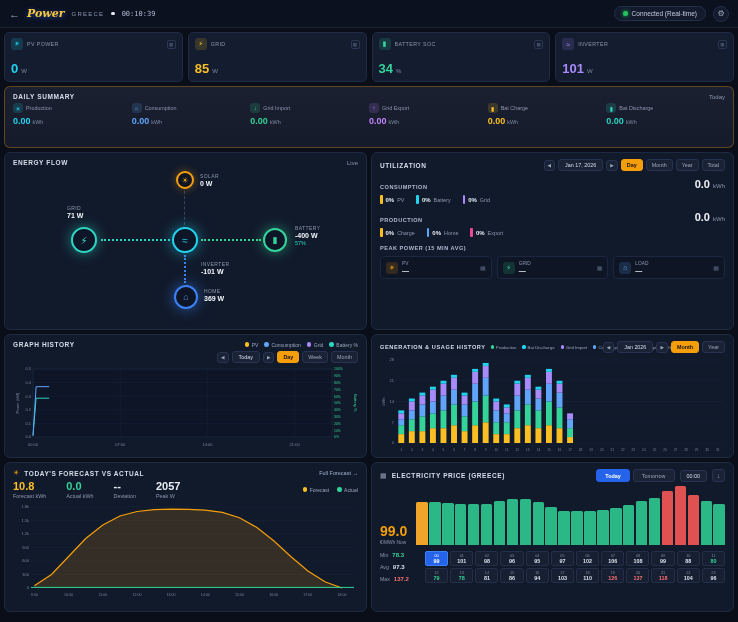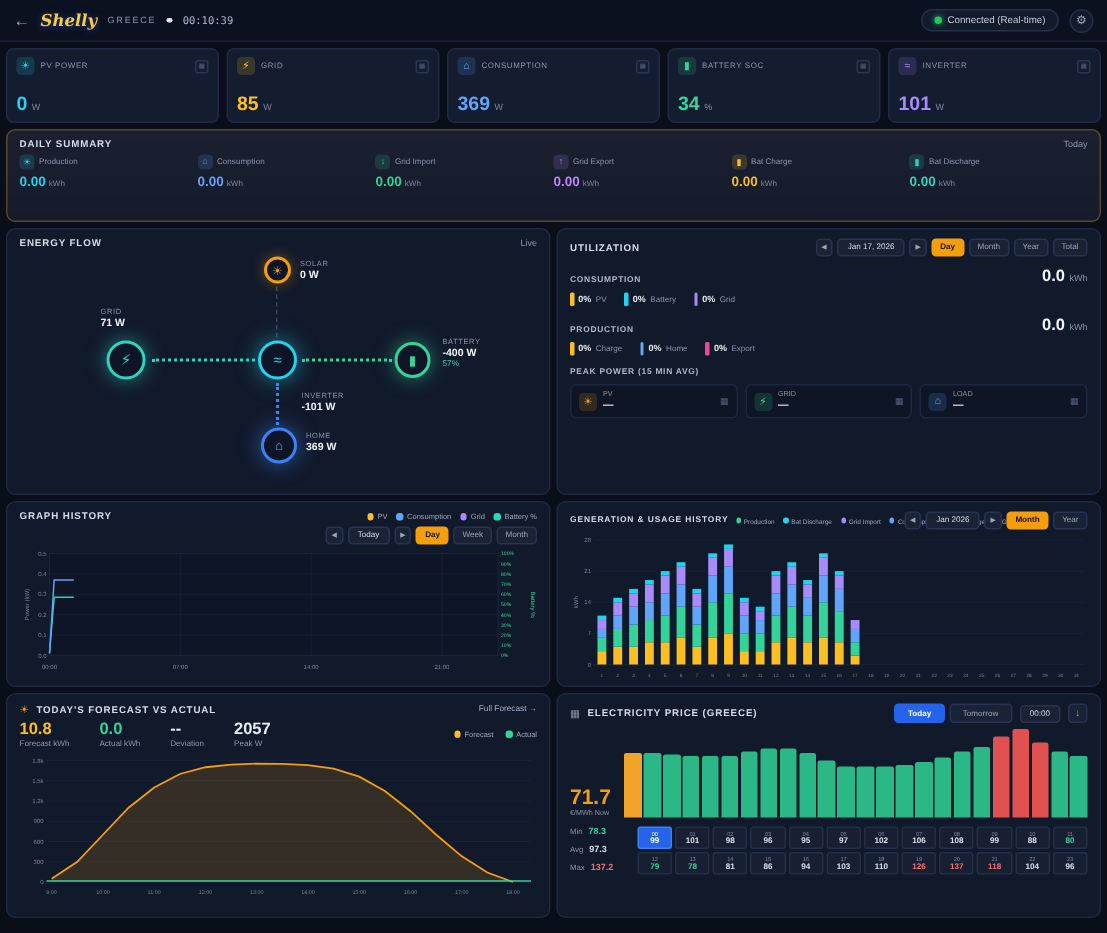--- a/index.html
+++ b/index.html
@@ -149,21 +149,21 @@
   .pcell.now{background:#2563eb;border-color:#3b82f6}
   .pcell.now .h,.pcell.now .p{color:#fff}
 </style>
 </head>
 <body>
 
 <div class="app">
 
   <header class="topbar">
     <span class="back">←</span>
-    <span class="brand">Shelly</span>
+    <span class="brand">Power</span>
     <span class="region">GREECE</span>
     <span class="sepdot"></span>
     <span class="timer">00:10:39</span>
     <span class="conn-pill mla">
       <i class="gdot"></i>
       <span>Connected (Real-time)</span>
     </span>
     <span class="gear">⚙</span>
   </header>
 
@@ -180,31 +180,20 @@
         </div>
       </div>
       <div class="kpi">
         <div class="kpi-top">
           <span class="kpi-ic" style="background: rgba(251, 191, 36, 0.16); color: rgb(251, 191, 36);">⚡</span>
           <span class="kpi-label">GRID</span>
           <span class="kpi-mini">▦</span>
         </div>
         <div class="kpi-val">
           <span style="color: rgb(251, 191, 36);">85</span>
-          <span class="kpi-unit">W</span>
-        </div>
-      </div>
-      <div class="kpi">
-        <div class="kpi-top">
-          <span class="kpi-ic" style="background: rgba(96, 165, 250, 0.16); color: rgb(96, 165, 250);">⌂</span>
-          <span class="kpi-label">CONSUMPTION</span>
-          <span class="kpi-mini">▦</span>
-        </div>
-        <div class="kpi-val">
-          <span style="color: rgb(96, 165, 250);">369</span>
           <span class="kpi-unit">W</span>
         </div>
       </div>
       <div class="kpi">
         <div class="kpi-top">
           <span class="kpi-ic" style="background: rgba(52, 211, 153, 0.16); color: rgb(52, 211, 153);">▮</span>
           <span class="kpi-label">BATTERY SOC</span>
           <span class="kpi-mini">▦</span>
         </div>
         <div class="kpi-val">
@@ -729,21 +718,21 @@
         <span class="ptitle">ELECTRICITY PRICE (GREECE)</span>
         <div class="tabs mla" id="priceTabs">
             <button class="tab active">Today</button>
             <button class="tab">Tomorrow</button>
           </div>
         <span class="nchip">00:00</span>
         <span class="dlicon">↓</span>
       </div>
       <div class="price-main">
         <div class="pnow">
-          <div class="v">71.7</div>
+          <div class="v">99.0</div>
           <div class="u">€/MWh Now</div>
         </div>
         <div class="pbars" id="priceBars">
             <div class="pbar now" style="height: 71%;"></div>
             <div class="pbar" style="height: 72%;"></div>
             <div class="pbar" style="height: 70%;"></div>
             <div class="pbar" style="height: 69%;"></div>
             <div class="pbar" style="height: 68%;"></div>
             <div class="pbar" style="height: 69%;"></div>
             <div class="pbar" style="height: 73%;"></div>

